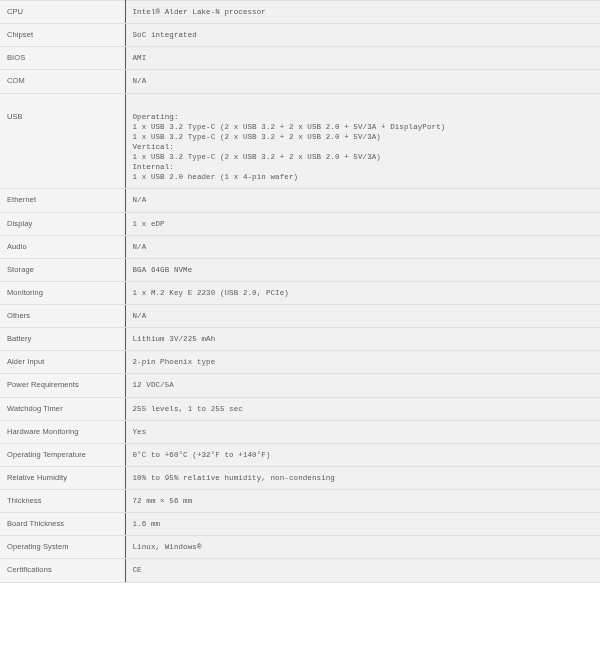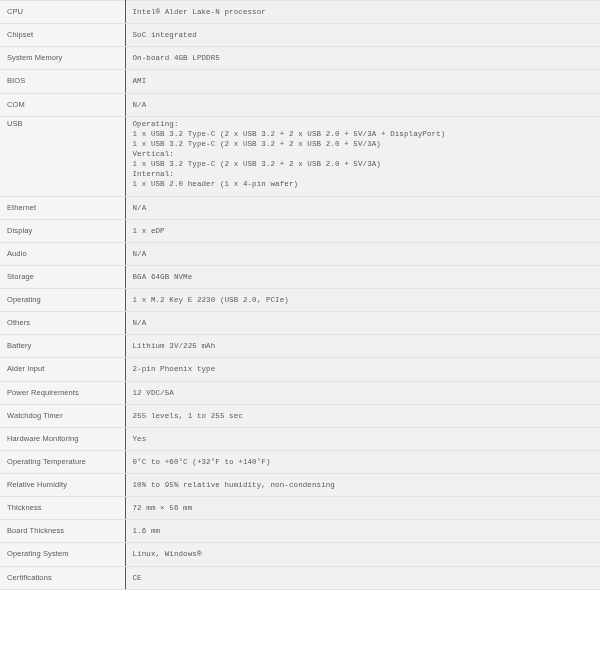--- a/index.html
+++ b/index.html
@@ -42,21 +42,21 @@
   }
   .spec-table td.value {
     background: #f1f1f1;
     font-family: Liberation Mono, monospace;
   }
   .spec-table td.value .line {
     display: block;
     white-space: nowrap;
   }
   .spec-table tr.tall td {
-    padding-top: 2px;
+    padding-top: 18px;
     margin-top: 36px;
   }
 </style>
 </head>
 <body>
 
 <table class="spec-table">
   <colgroup>
     <col class="label-col">
     <col class="value-col">
@@ -68,26 +68,20 @@
           <span class="line">Intel® Alder Lake-N processor</span>
         </td>
       </tr>
       <tr>
         <td class="label">Chipset</td>
         <td class="value">
           <span class="line">SoC integrated</span>
         </td>
       </tr>
       <tr>
-        <td class="label">System Memory</td>
-        <td class="value">
-          <span class="line">On-board 4GB LPDDR5</span>
-        </td>
-      </tr>
-      <tr>
         <td class="label">BIOS</td>
         <td class="value">
           <span class="line">AMI</span>
         </td>
       </tr>
       <tr>
         <td class="label">COM</td>
         <td class="value">
           <span class="line">N/A</span>
         </td>
@@ -122,21 +116,21 @@
           <span class="line">N/A</span>
         </td>
       </tr>
       <tr>
         <td class="label">Storage</td>
         <td class="value">
           <span class="line">BGA 64GB NVMe</span>
         </td>
       </tr>
       <tr>
-        <td class="label">Operating</td>
+        <td class="label">Monitoring</td>
         <td class="value">
           <span class="line">1 x M.2 Key E 2230 (USB 2.0, PCIe)</span>
         </td>
       </tr>
       <tr>
         <td class="label">Others</td>
         <td class="value">
           <span class="line">N/A</span>
         </td>
       </tr>

